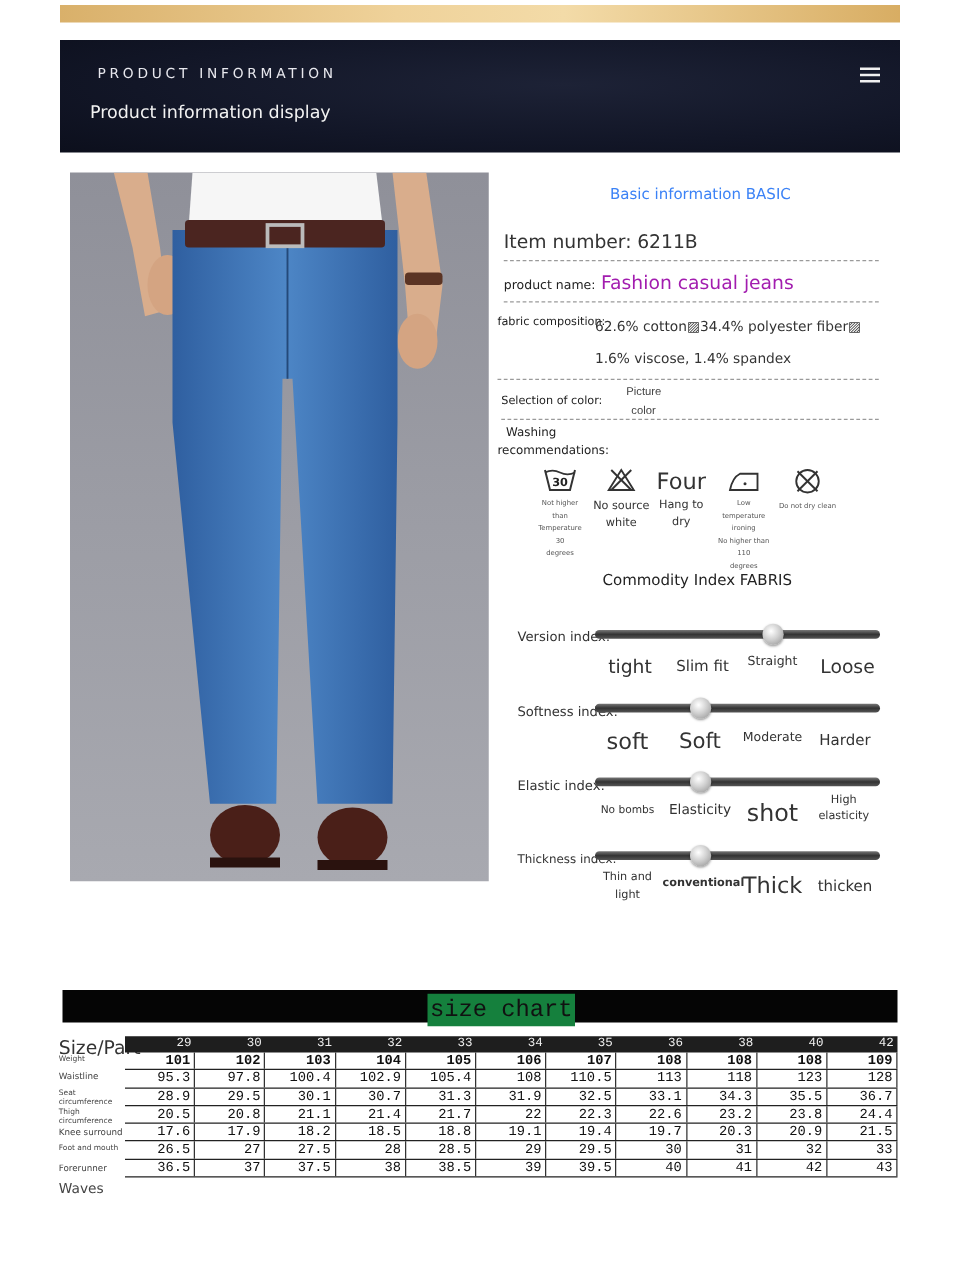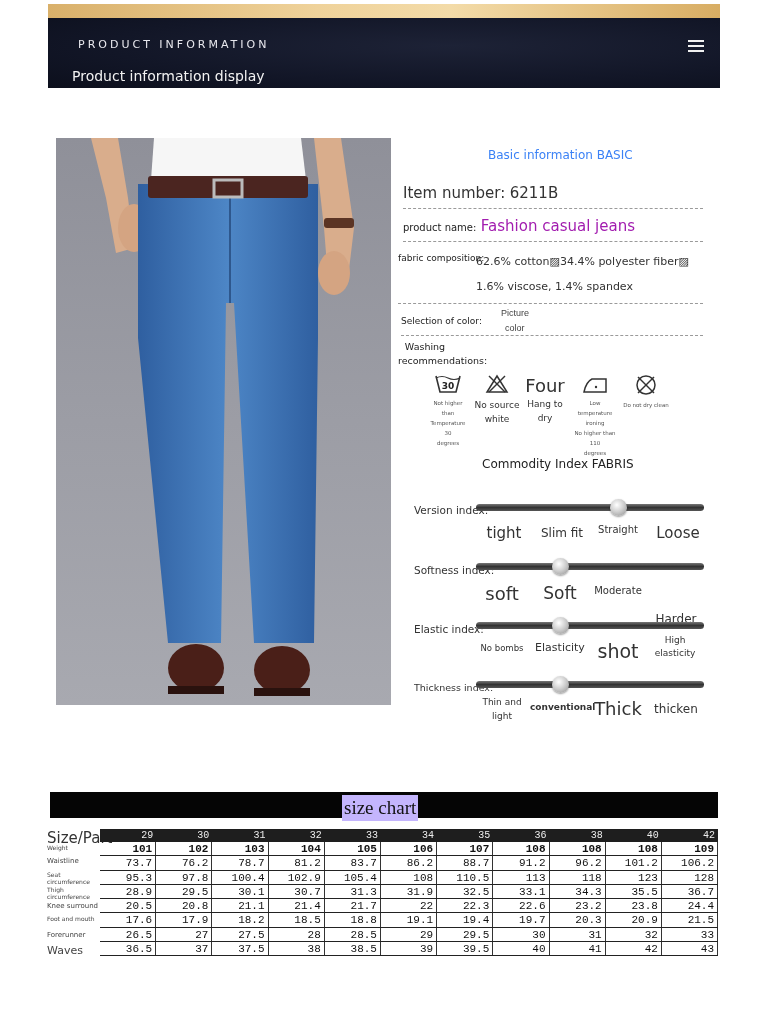--- a/index.html
+++ b/index.html
@@ -2,21 +2,21 @@
 <html><head>
 <meta charset="utf-8">
 <style>
   * { box-sizing: border-box; margin: 0; padding: 0; }
   html, body { width: 768px; height: 1024px; background: #ffffff; overflow: hidden; }
   body { position: relative; font-family: "Liberation Sans", "DejaVu Sans", sans-serif; color: #222; }
 
   
   .gold-bar { position: absolute; left: 48px; top: 4px; width: 672px; height: 14px;
     background: linear-gradient(90deg, #d9b06a 0%, #efd29a 40%, #f3dba8 60%, #d8ad63 100%); }
-  .banner { position: absolute; left: 48px; top: 18px; width: 672px; height: 70px;
+  .banner { position: absolute; left: 48px; top: 32px; width: 672px; height: 90px;
     background: radial-gradient(ellipse at 60% 40%, #1d2236 0%, #121627 60%, #0c0f1c 100%); padding-left: 36px; }
   .banner-eyebrow { position: absolute; left: 30px; top: 20px; color: #e8e8ee; font-size: 11px; letter-spacing: 3px; font-family: "DejaVu Sans", sans-serif; }
   .banner-title { position: absolute; left: 24px; top: 50px; color: #f2f2f2; font-size: 14px; font-family: "DejaVu Sans", sans-serif; }
   .menu-btn { position: absolute; right: 16px; top: 22px; width: 16px; height: 12px; cursor: pointer; }
   .menu-btn span { display: block; height: 2px; background: #f0f0f0; margin-bottom: 3px; }
 
   
   .photo { position: absolute; left: 56px; top: 138px; width: 335px; height: 567px;
     background: linear-gradient(180deg, #8f9099 0%, #9c9da5 50%, #a8a9b0 100%); overflow: hidden; }
   .photo svg { width: 100%; height: 100%; display: block; }
@@ -38,21 +38,21 @@
   .ci-title { position: absolute; left: 482px; top: 457px; font-size: 12px; color: #222; font-family: "DejaVu Sans", sans-serif; }
   .ci-label { position: absolute; left: 402px; font-size: 10.5px; color: #333; font-family: "DejaVu Sans", sans-serif; margin-left: 12px; }
   .slider-track { position: absolute; left: 476px; width: 228px; height: 7px; border-radius: 4px;
     background: linear-gradient(180deg, #777 0%, #333 50%, #555 100%); cursor: pointer; }
   .slider-thumb { position: absolute; top: -5px; width: 17px; height: 17px; border-radius: 50%;
     background: radial-gradient(circle at 40% 35%, #ffffff 0%, #d0d0d0 45%, #8e8e8e 100%); box-shadow: 0 1px 2px rgba(0,0,0,0.4); }
   .opt { position: absolute; text-align: center; color: #333; font-family: "DejaVu Sans", sans-serif; width: 60px; }
 
   
   .sc-bar { position: absolute; left: 50px; top: 792px; width: 668px; height: 26px; background: #050505; }
-  .sc-title { position: absolute; left: 342px; top: 795px; font-size: 19px; color: #111; background: #c4b5fd; padding: 0 2px; line-height: 26px; font-family: Liberation Serif, serif; }
+  .sc-title { position: absolute; left: 342px; top: 795px; font-size: 19px; color: #111; background: #15803d; padding: 0 2px; line-height: 26px; font-family: Liberation Mono, monospace; }
   .sc-grid { position: absolute; left: 100px; top: 829px; width: 618px; }
   .sc-head { display: flex; height: 13px; background: #1e1e1e; }
   .sc-head div { flex: 1; text-align: right; color: #eee; font-size: 10px; line-height: 13px; padding-right: 3px; font-family: "Liberation Mono", monospace; }
   .sc-row { display: flex; height: 14.3px; border-bottom: 1px solid #222; }
   .sc-row div { flex: 1; text-align: right; font-size: 11px; line-height: 14px; padding-right: 3px; border-right: 1px solid #333; font-family: "Liberation Mono", monospace; color: #111; }
   .sc-row.first div { font-weight: bold; }
   .sc-corner { position: absolute; left: 47px; top: 829px; font-size: 15px; color: #333; font-family: "DejaVu Sans", sans-serif; }
   .row-label { position: absolute; left: 47px; width: 53px; font-size: 6px; color: #444; font-family: "DejaVu Sans", sans-serif; }
 </style>
 </head>
@@ -177,21 +177,21 @@
 <div class="opt" style="left:588px;top:524px;font-size:10px;">Straight</div>
 <div class="opt" style="left:648px;top:524px;font-size:15px;">Loose</div>
 
 <div class="ci-label" style="top:564px;">Softness index:</div>
 <div class="slider-track" style="top:563px;">
   <div class="slider-thumb" style="left:76px;"></div>
 </div>
 <div class="opt" style="left:472px;top:583px;font-size:18px;">soft</div>
 <div class="opt" style="left:530px;top:583px;font-size:17px;">Soft</div>
 <div class="opt" style="left:588px;top:585px;font-size:10px;">Moderate</div>
-<div class="opt" style="left:646px;top:612px;font-size:12px;">Harder</div>
+<div class="opt" style="left:646px;top:585px;font-size:12px;">Harder</div>
 
 <div class="ci-label" style="top:623px;">Elastic index:</div>
 <div class="slider-track" style="top:622px;">
   <div class="slider-thumb" style="left:76px;"></div>
 </div>
 <div class="opt" style="left:472px;top:643px;font-size:8.5px;">No bombs</div>
 <div class="opt" style="left:530px;top:641px;font-size:11px;">Elasticity</div>
 <div class="opt" style="left:588px;top:640px;font-size:19px;">shot</div>
 <div class="opt" style="left:646px;top:634px;font-size:9px;line-height:13px;width:58px;">High elasticity</div>
 
@@ -230,33 +230,20 @@
       <div>104</div>
       <div>105</div>
       <div>106</div>
       <div>107</div>
       <div>108</div>
       <div>108</div>
       <div>108</div>
       <div>109</div>
   </div>
   <div class="sc-row">
-    <div>73.7</div>
-      <div>76.2</div>
-      <div>78.7</div>
-      <div>81.2</div>
-      <div>83.7</div>
-      <div>86.2</div>
-      <div>88.7</div>
-      <div>91.2</div>
-      <div>96.2</div>
-      <div>101.2</div>
-      <div>106.2</div>
-  </div>
-  <div class="sc-row">
     <div>95.3</div>
       <div>97.8</div>
       <div>100.4</div>
       <div>102.9</div>
       <div>105.4</div>
       <div>108</div>
       <div>110.5</div>
       <div>113</div>
       <div>118</div>
       <div>123</div>

